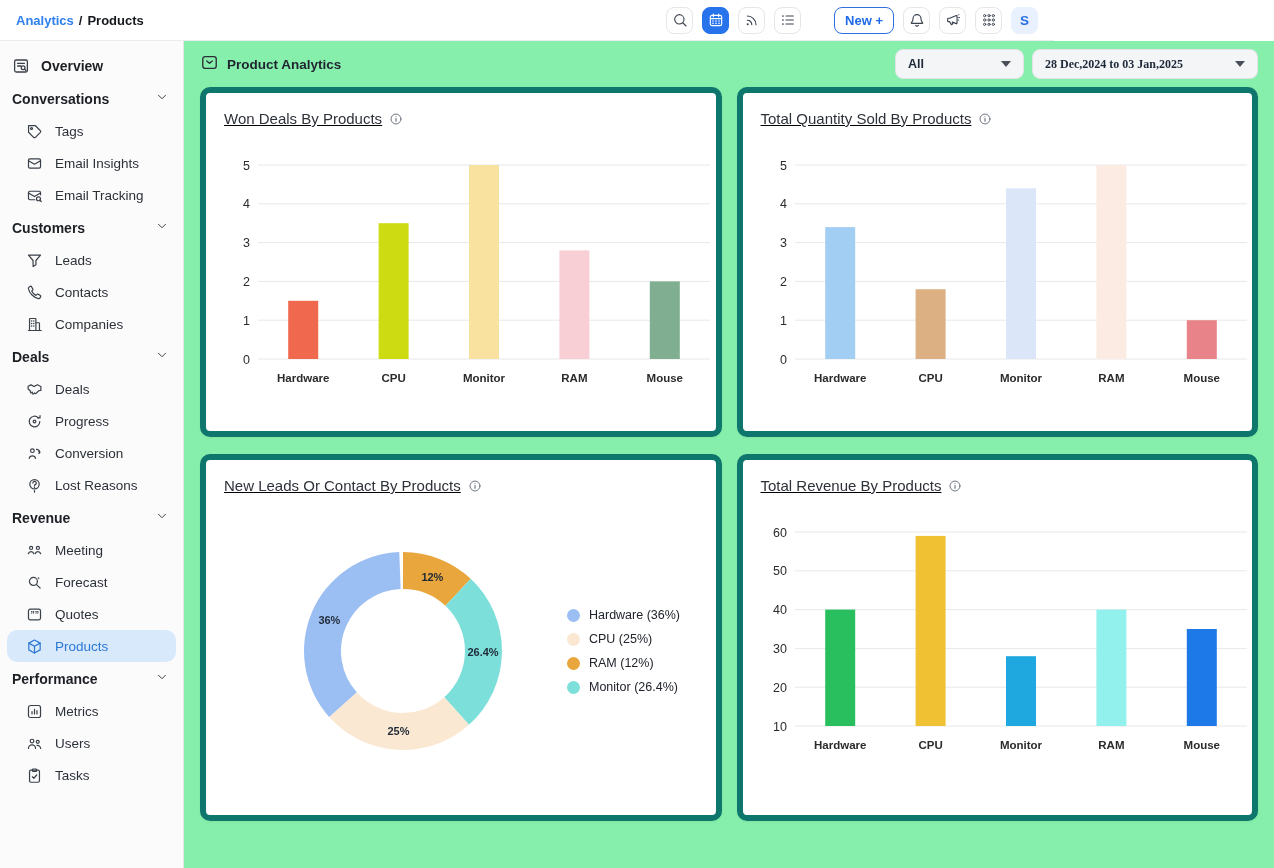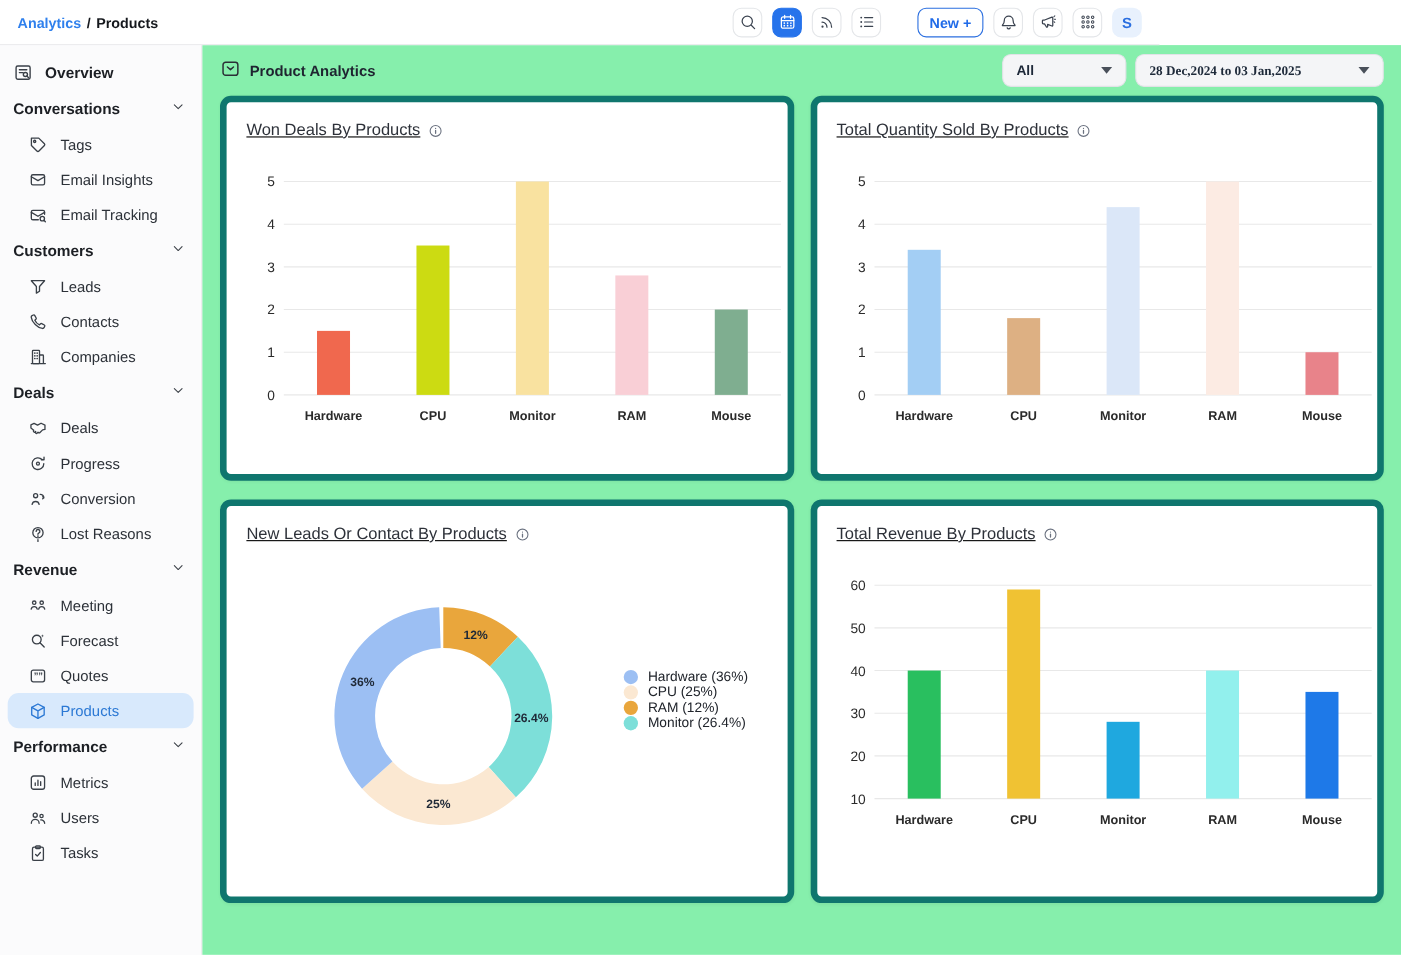--- a/index.html
+++ b/index.html
@@ -42,38 +42,38 @@
   
   .main { position:absolute; left:184px; top:41px; right:0; bottom:0; background:#86efac;
     padding:0 16px; overflow:hidden; }
   .main-header { height:46px; display:flex; align-items:center; justify-content:space-between; }
   .page-title-wrap { display:flex; align-items:center; gap:8px; font-size:13.5px; font-weight:600; color:#1f2430; }
   .page-title-wrap svg { width:19px; height:19px; color:#2b2f36; }
   .filters { display:flex; align-items:center; gap:8px; }
   .select { height:30px; border-radius:8px; border:1px solid #e1e3e7; background:#f4f5f7; padding:0 12px;
     font-size:12.5px; font-weight:600; color:#1d2939; display:flex; align-items:center;
     justify-content:space-between; cursor:pointer; }
-  .select.cat { width:113px; }
+  .select.cat { width:129px; }
   .select.date { width:226px; font-size:12px;font-family:Liberation Serif, serif; }
   .caret { width:0; height:0; border-left:5px solid transparent; border-right:5px solid transparent;
     border-top:6px solid #49505a; margin-left:10px; }
 
   .cards { display:grid; grid-template-columns:1fr 1fr; grid-template-rows:350px 367px; gap:17px 15px; }
   .card { background:#fff; border:6px solid #0f766e; border-radius:10px; box-shadow:0 1px 3px rgba(0,0,0,.05);
     overflow:hidden; position:relative;text-decoration:underline; }
   .card-title { padding:17px 18px 0; display:flex; align-items:center; gap:7px; font-size:15px;
     font-weight:500; color:#2d3139; }
   .info-icon { display:flex; color:#6b7280; cursor:pointer; }
   .info-icon svg { width:14px; height:14px; }
   .chart-body { padding:24px 10px 0 16px; }
   .chart-body svg text { font-family:"Liberation Sans", sans-serif; }
 
   .donut-wrap { position:relative; height:300px; }
   .donut-wrap svg { position:absolute; left:70px; top:22px; }
-  .donut-legend { position:absolute; left:345px; top:90px; display:flex; flex-direction:column; }
+  .donut-legend { position:absolute; left:345px; top:90px; display:flex; flex-direction:column; gap:10px; }
   .legend-item { display:flex; align-items:center; gap:9px; }
   .legend-dot { width:13px; height:13px; border-radius:50%; flex:0 0 auto; }
   .legend-label { font-size:12.5px; font-weight:500; color:#20242b; }
 </style>
 </head>
 <body>
 
 <div class="topbar">
   <div class="breadcrumb">
     <span class="bc-link">Analytics</span>

